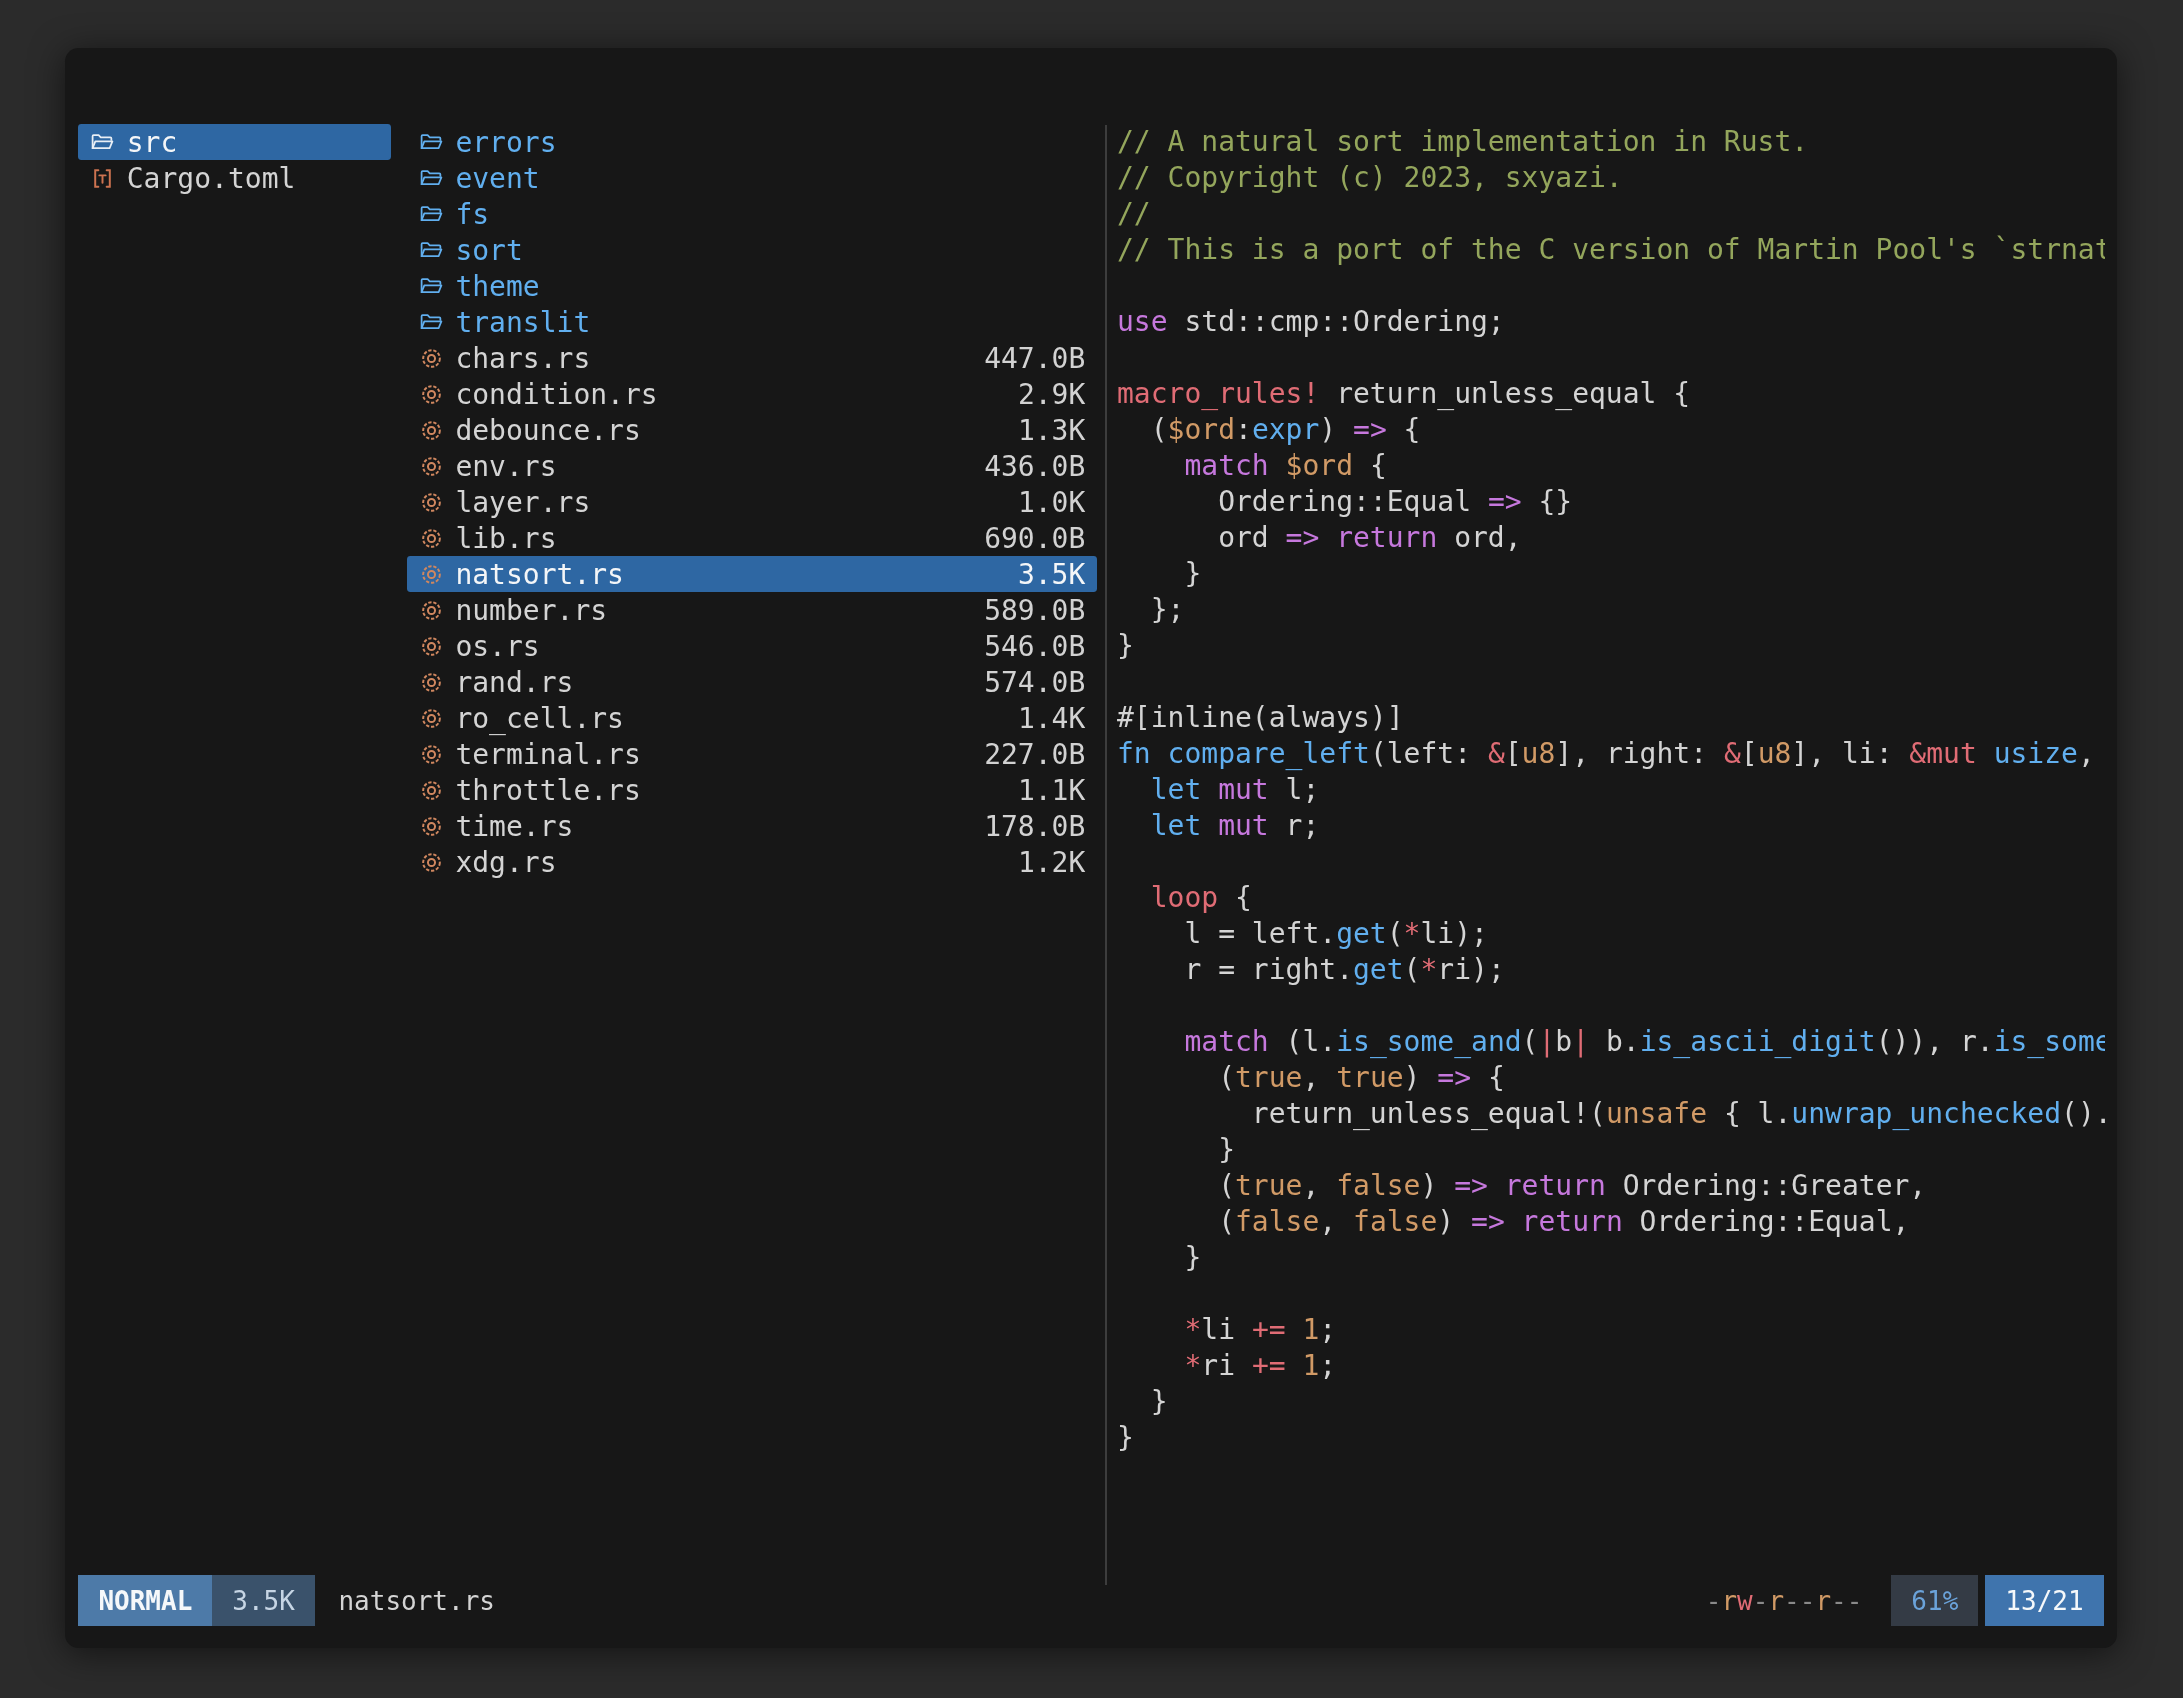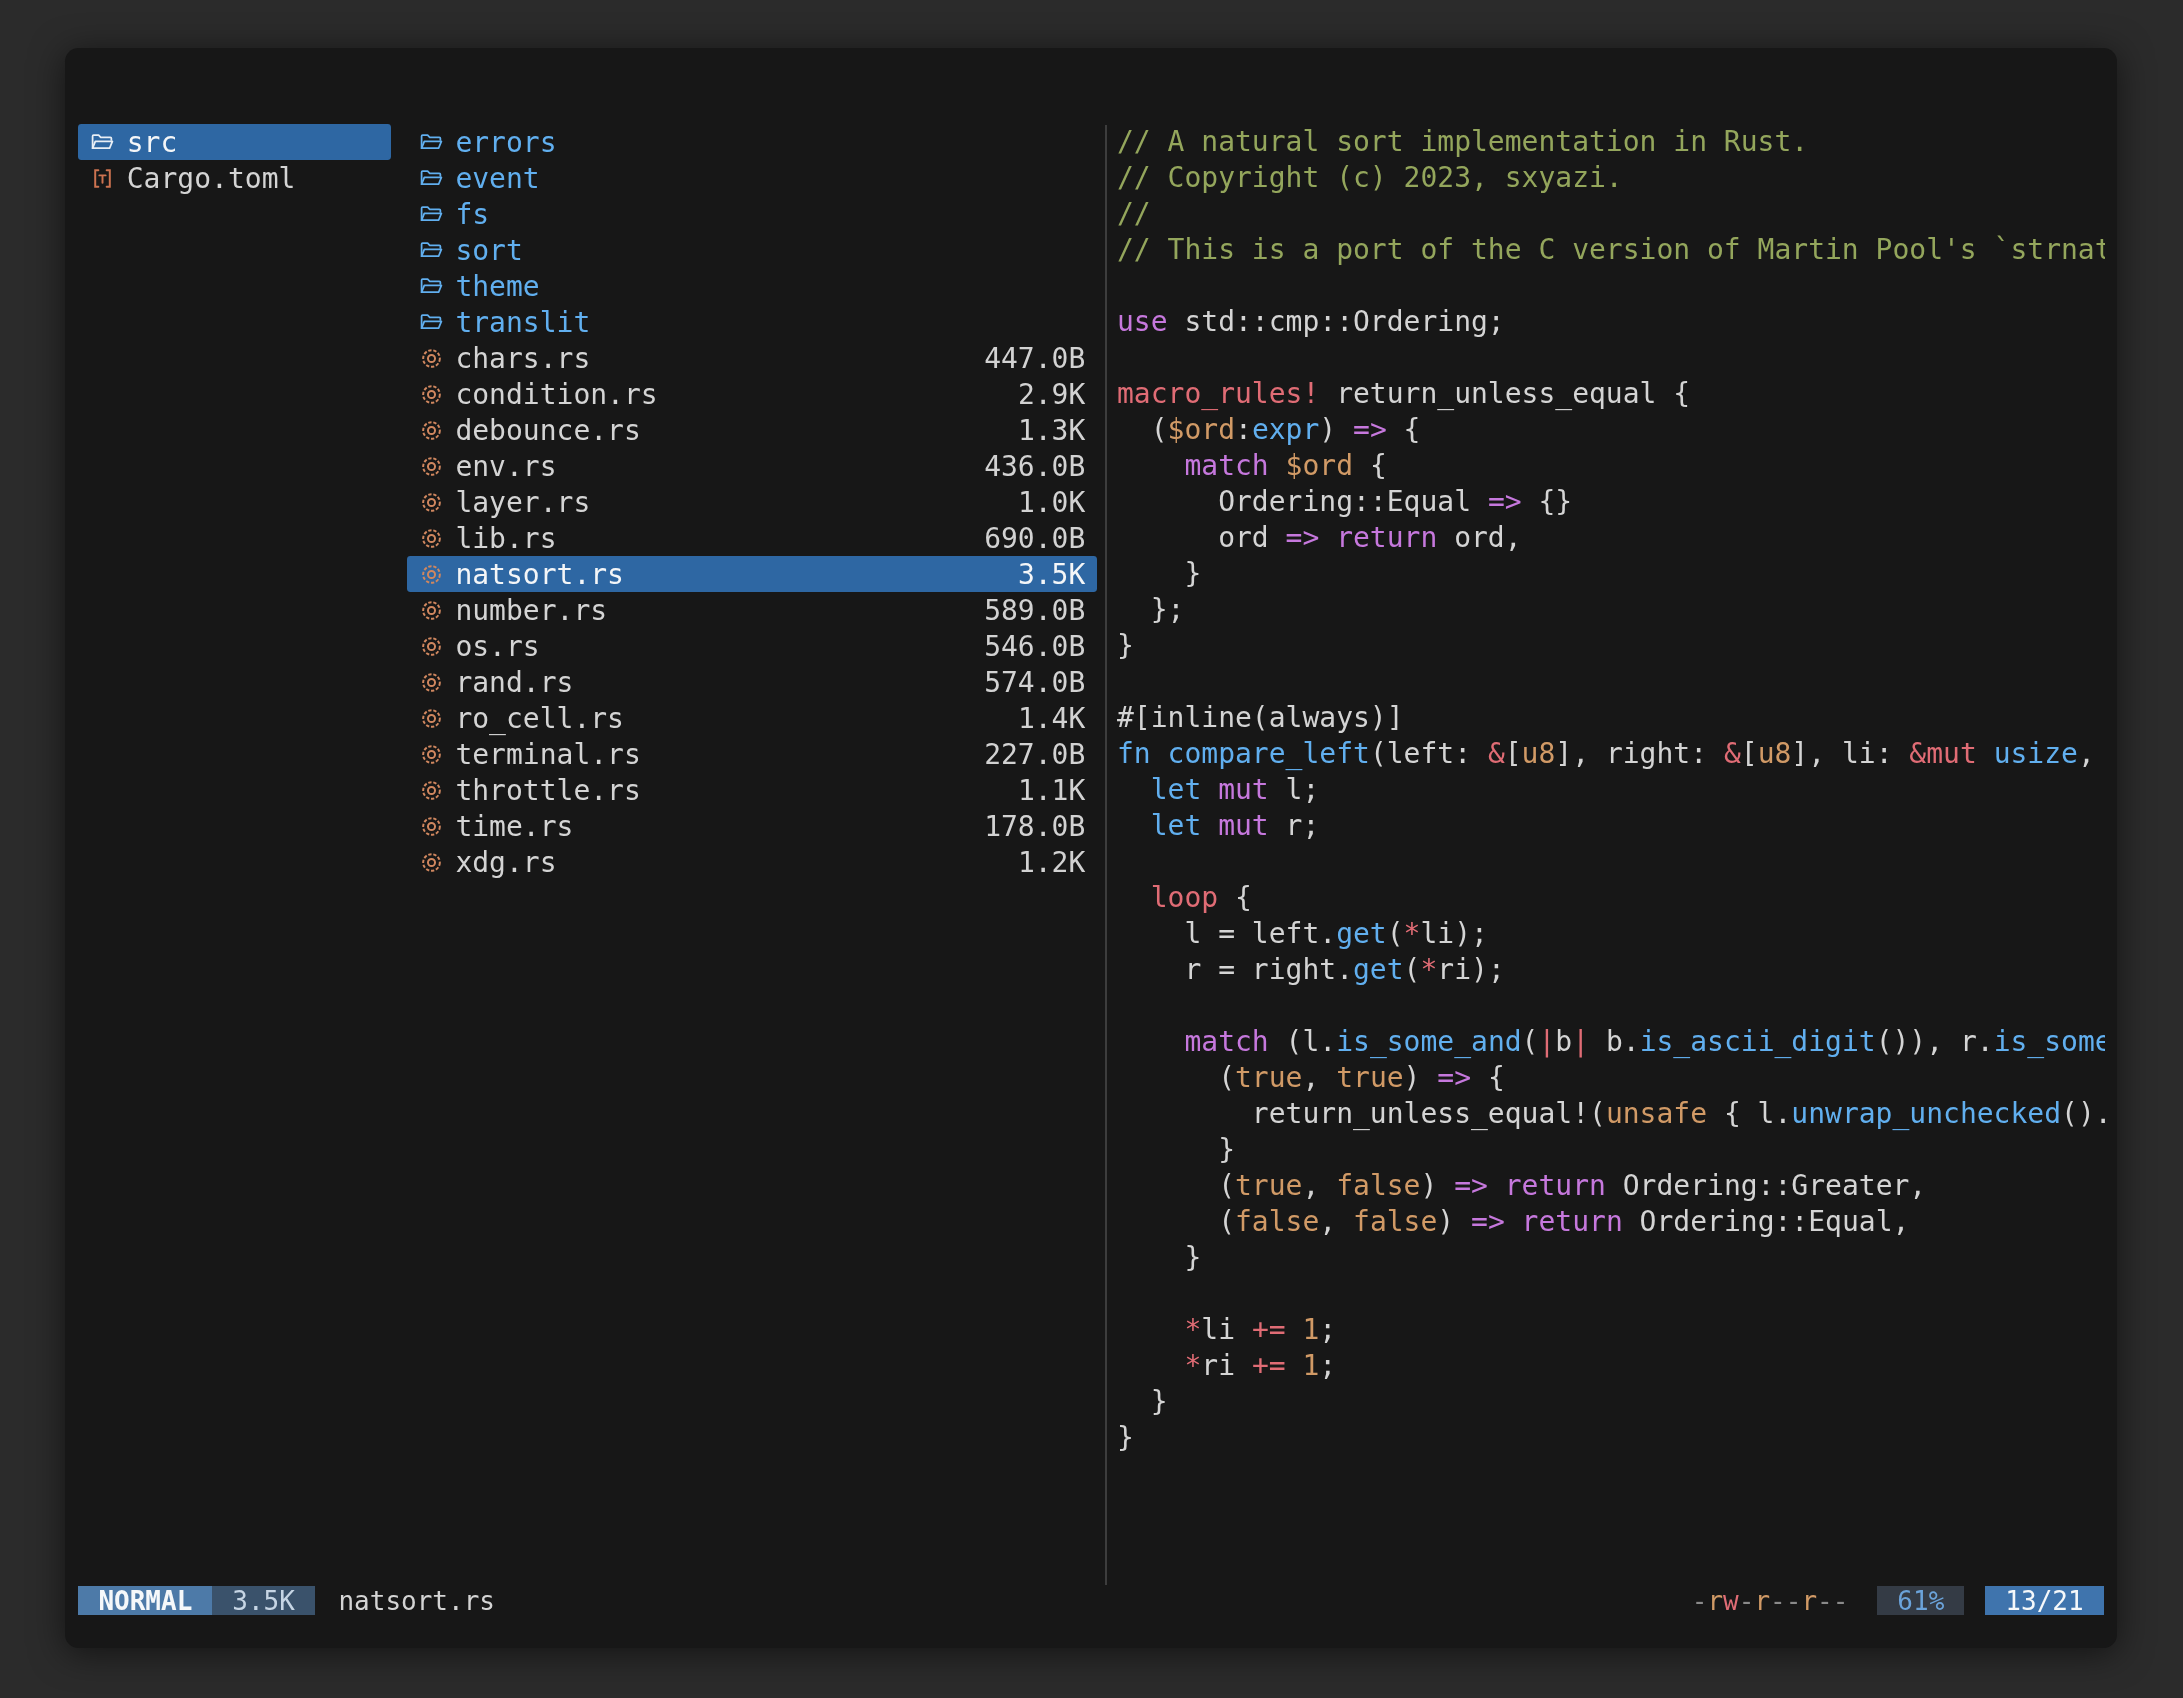--- a/index.html
+++ b/index.html
@@ -33,29 +33,29 @@
   .tok-c{color:var(--syn-comment,#94a65c)}
   .tok-m{color:var(--syn-magenta,#c678dd)}
   .tok-b{color:var(--syn-blue,#61afef)}
   .tok-r{color:var(--syn-red,#e06c75)}
   .tok-o{color:var(--syn-orange,#d19a66)}
   .tok-t{color:var(--fg,#d4d4d4)}
 
   .statusbar{position:absolute;left:13.4px;right:13.4px;bottom:30px;height:35px;
              display:flex;align-items:center;justify-content:space-between;font-size:26px}
   .sb-left,.sb-right{display:flex;align-items:center;height:35px}
-  .badge{display:inline-flex;align-items:center;justify-content:center;height:29px;padding:2px 20px}
+  .badge{display:inline-flex;align-items:center;justify-content:center;height:51px;padding:2px 20px}
   .badge.mode{background:var(--mode-bg,#4d7aa8);color:#f5f8fa;font-weight:bold}
   .badge.size-badge{background:var(--size-bg,#3a526b);color:var(--size-fg,#c6d5e4)}
   .sb-filename{color:var(--fg,#d4d4d4);margin-left:23.5px}
   .perms{white-space:pre;margin-right:29px}
   .perm-dash{color:var(--perm-dash,#8a8a8a)}
   .perm-r{color:var(--perm-r,#d19a66)}
   .perm-w{color:var(--perm-w,#e06c75)}
-  .badge.percent{background:var(--percent-bg,#343b45);color:var(--percent-fg,#6ba3da);margin-right:21px}
+  .badge.percent{background:var(--percent-bg,#343b45);color:var(--percent-fg,#6ba3da);margin-right:7px}
   .badge.position{background:var(--position-bg,#3f74ad);color:#f5f8fa;font-weight:normal}
 </style>
 </head>
 <body>
 
 <div class="window">
   <div class="pane parent" id="parent-pane">
       <div class="row selected">
         <span class="icon folder-icon">
           <svg viewBox="0 0 24 24">

